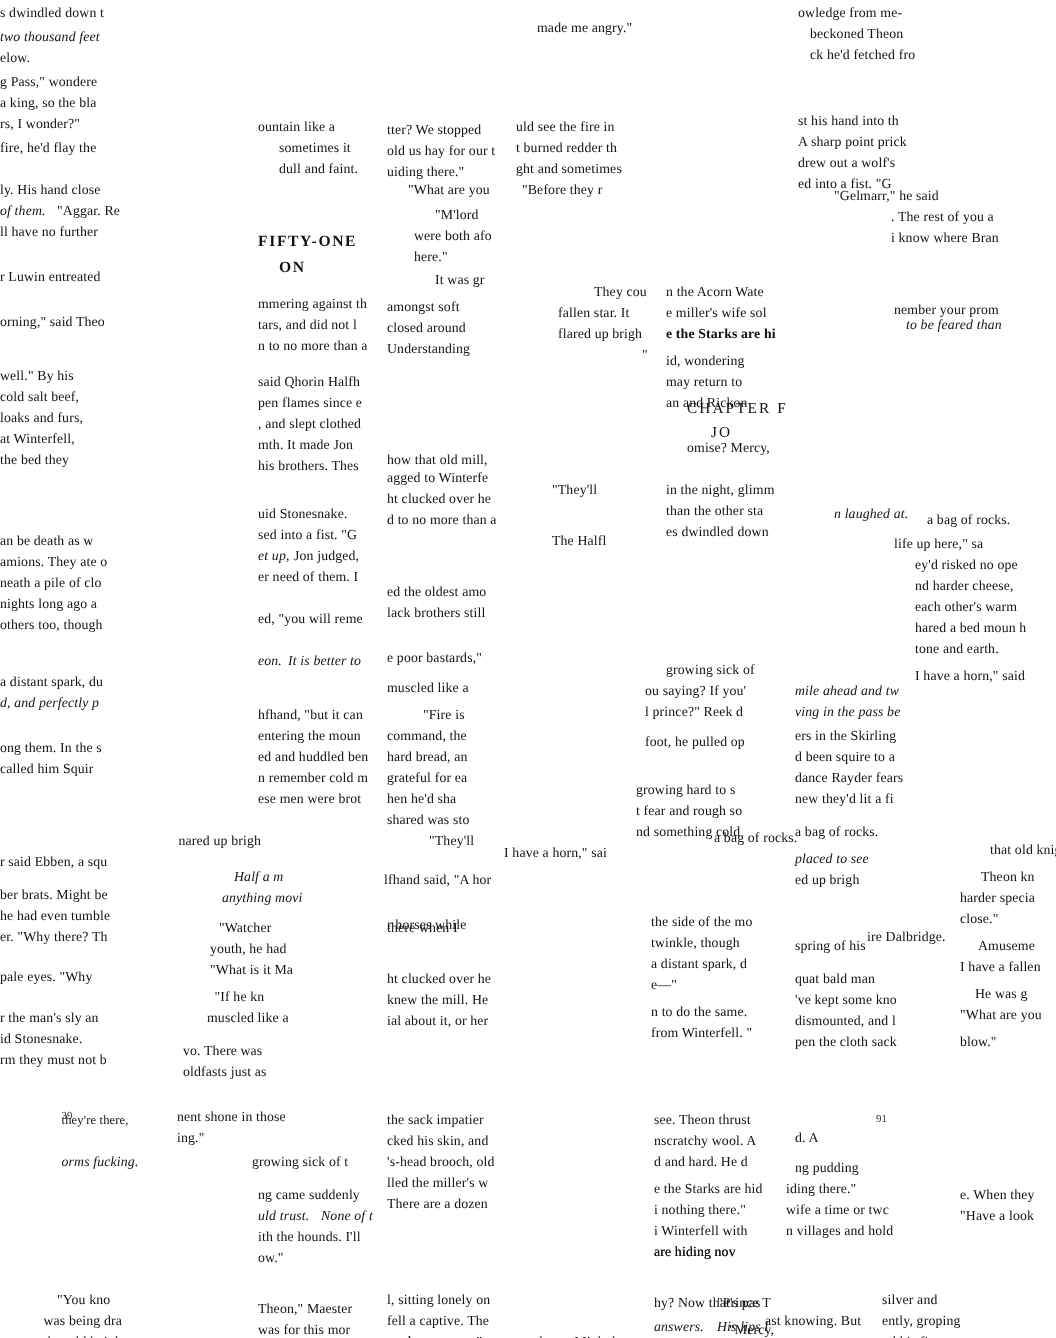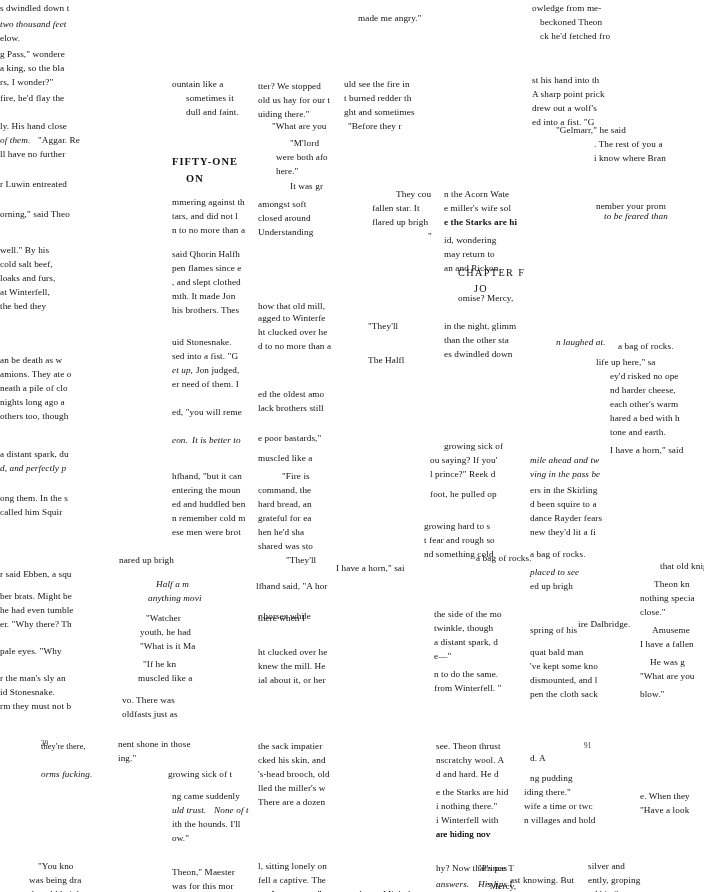--- a/index.html
+++ b/index.html
@@ -248,26 +248,26 @@
       <span class="frag" style="left: 556px; top: 124px;">"Gelmarr," he said</span>
       <span class="frag" style="left: 594px; top: 138px;">. The rest of you a</span>
       <span class="frag" style="left: 594px; top: 152px;">i know where Bran</span>
       <span class="frag" style="left: 596px; top: 180px; margin-top: 20px;">nember your prom</span>
       <span class="frag ital" style="left: 604px; top: 210px;">to be feared than</span>
       <span class="frag" style="left: 618px; top: 340px;">a bag of rocks.</span>
       <span class="frag" style="left: 596px; top: 356px;">life up here," sa</span>
       <span class="frag" style="left: 610px; top: 370px;">ey'd risked no ope</span>
       <span class="frag" style="left: 610px; top: 384px;">nd harder cheese,</span>
       <span class="frag" style="left: 610px; top: 398px;">each other's warm</span>
-      <span class="frag" style="left: 610px; top: 412px;">hared a bed with h</span>
+      <span class="frag" style="left: 610px; top: 412px;">hared a bed moun h</span>
       <span class="frag" style="left: 610px; top: 426px;">tone and earth.</span>
       <span class="frag" style="left: 610px; top: 444px;">I have a horn," said</span>
       <span class="frag" style="left: 660px; top: 560px;">that old knight</span>
       <span class="frag" style="left: 654px; top: 578px;">Theon kn</span>
-      <span class="frag" style="left: 640px; top: 592px;">nothing specia</span>
+      <span class="frag" style="left: 640px; top: 592px;">harder specia</span>
       <span class="frag" style="left: 640px; top: 606px;">close."</span>
       <span class="frag" style="left: 652px; top: 624px;">Amuseme</span>
       <span class="frag" style="left: 640px; top: 638px;">I have a fallen</span>
       <span class="frag" style="left: 650px; top: 656px;">He was g</span>
       <span class="frag" style="left: 640px; top: 670px;">"What are you</span>
       <span class="frag" style="left: 640px; top: 688px;">blow."</span>
       <span class="frag" style="left: 640px; top: 790px;">e. When they</span>
       <span class="frag" style="left: 640px; top: 804px;">"Have a look</span>
       <span class="frag" style="left: 524px; top: 786px;">iding there."</span>
       <span class="frag" style="left: 524px; top: 800px;">wife a time or twc</span>

